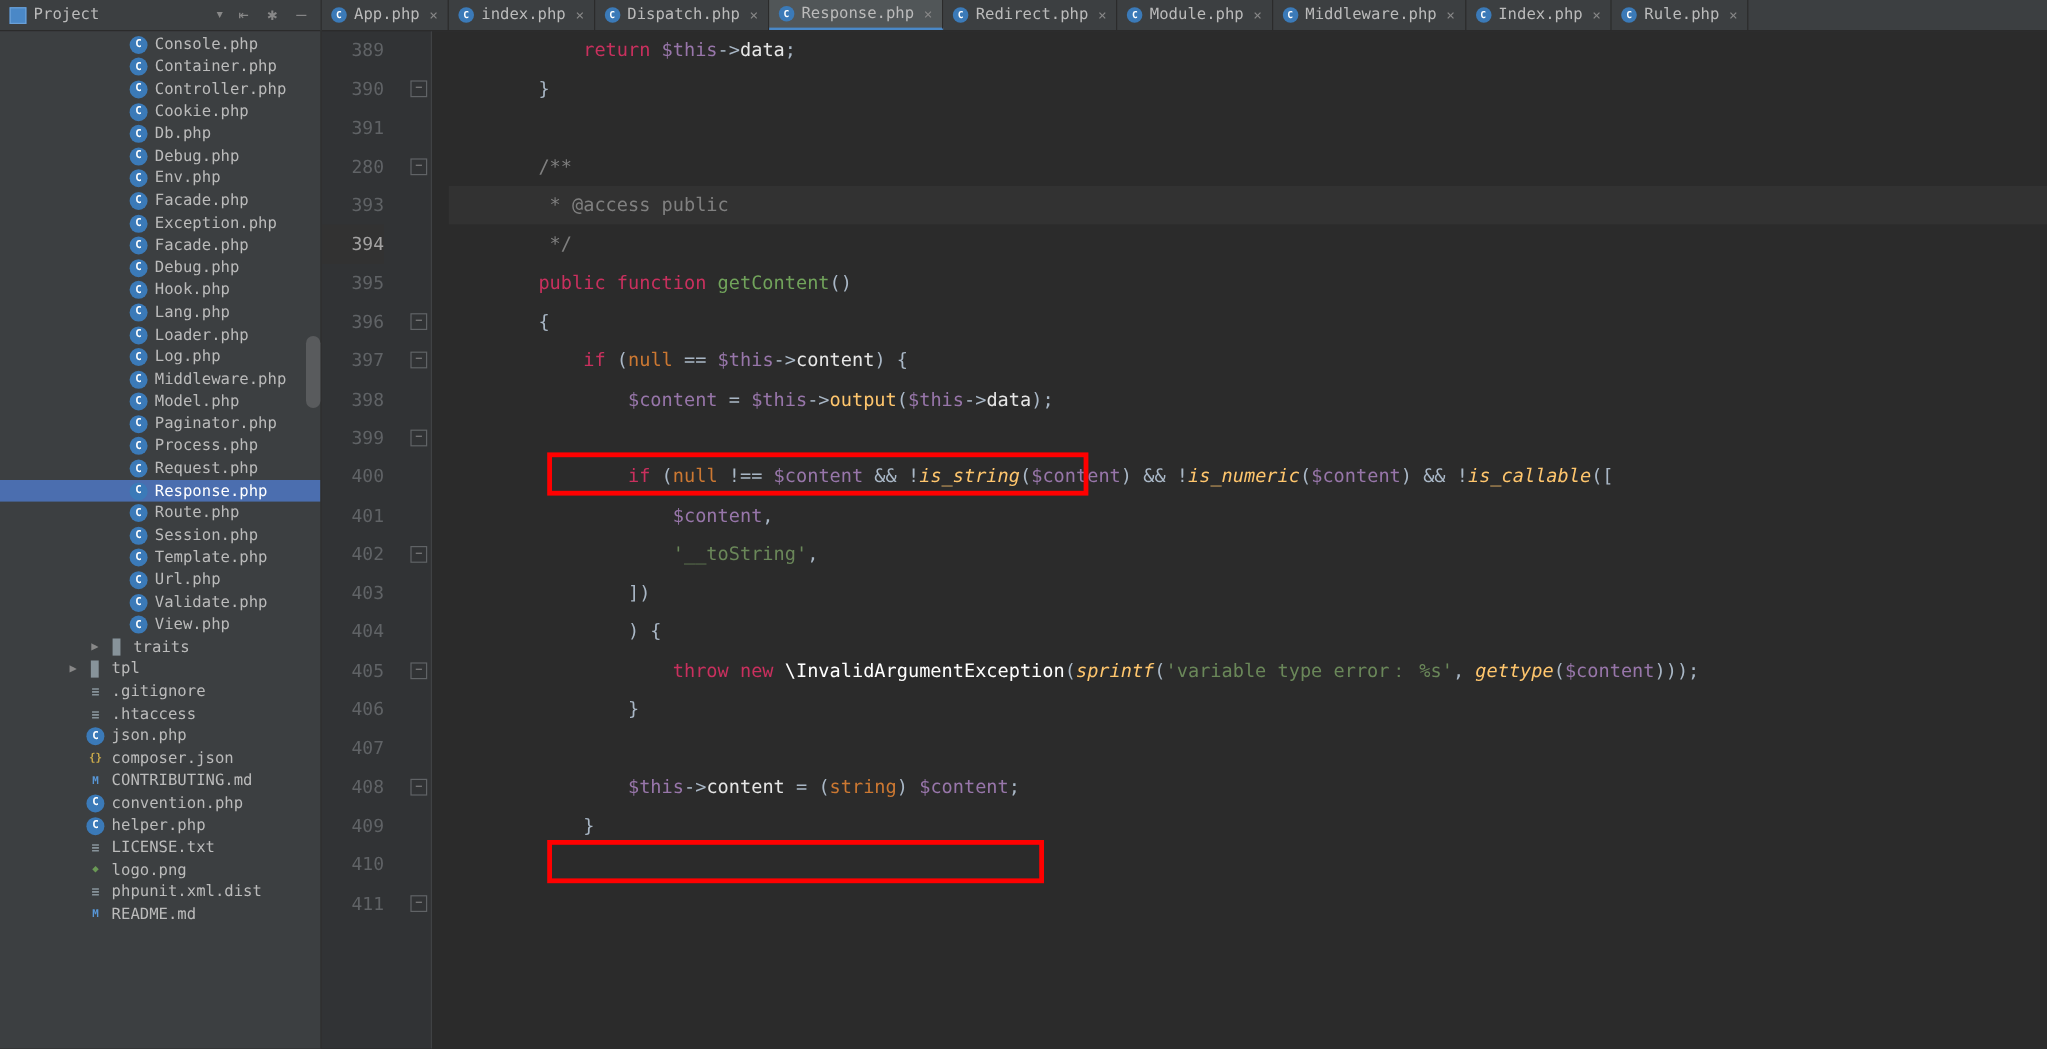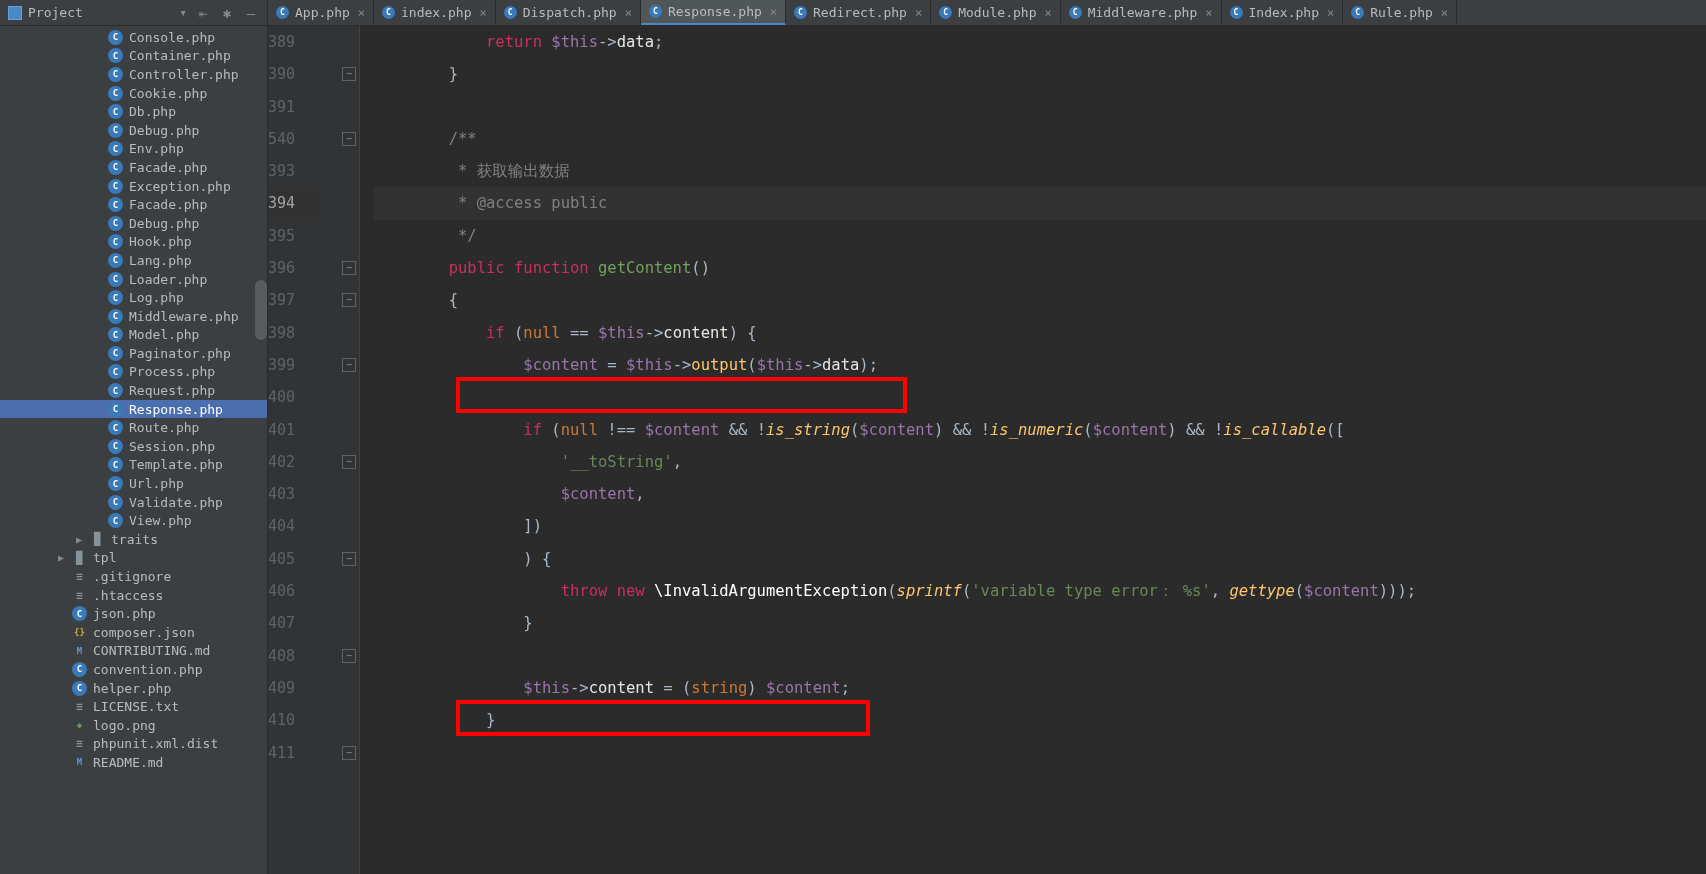--- a/index.html
+++ b/index.html
@@ -97,21 +97,21 @@
   background: #3b7ab8; color: #fff; font-size: 8px; font-weight: bold;
   display: inline-flex; align-items: center; justify-content: center;
   margin-right: 6px;
 }
 .tab .close { color: #888; margin-left: 8px; font-size: 12px; }
 
 
 .editor { flex: 1; display: flex; overflow: hidden; }
 .gutter {
   width: 72px; background: #313335;
-  padding: 0 20px 0 0;
+  text-align: right; padding: 0 20px 0 0;
   color: #606366; font-size: 15px;
   font-family: 'Menlo', 'Consolas', monospace;
 }
 .fold-col {
   width: 20px; background: #313335; position: relative;
   border-right: 1px solid #404244;
 }
 .fold-mark {
   position: absolute; left: 2px; width: 14px; height: 14px;
   border: 1px solid #606366; color: #888;
@@ -410,21 +410,21 @@
           <span class="ticon">C</span>
           <span>Rule.php</span>
           <span class="close">×</span>
         </div>
       </div>
     <div class="editor">
       <div class="gutter" id="gutter">
           <div class="ln">389</div>
           <div class="ln">390</div>
           <div class="ln">391</div>
-          <div class="ln">540</div>
+          <div class="ln">280</div>
           <div class="ln">393</div>
           <div class="ln hl">394</div>
           <div class="ln">395</div>
           <div class="ln">396</div>
           <div class="ln">397</div>
           <div class="ln">398</div>
           <div class="ln">399</div>
           <div class="ln">400</div>
           <div class="ln">401</div>
           <div class="ln">402</div>
@@ -447,31 +447,30 @@
           <div class="fold-mark" style="top: 428.9px;">−</div>
           <div class="fold-mark" style="top: 525.8px;">−</div>
           <div class="fold-mark" style="top: 622.7px;">−</div>
           <div class="fold-mark" style="top: 719.6px;">−</div>
         </div>
       <div class="code" id="code">
           <div class="code-line"><span>            </span><span class="kw2">return </span><span class="var">$this</span><span class="arrow">-&gt;</span><span class="varw">data</span><span class="op">;</span></div>
           <div class="code-line"><span>        </span><span class="op">}</span></div>
           <div class="code-line"></div>
           <div class="code-line"><span>        </span><span class="cmt">/**</span></div>
-          <div class="code-line"><span>        </span><span class="cmt"> * 获取输出数据</span></div>
           <div class="code-line hl-bg"><span>        </span><span class="cmt"> * @access public</span></div>
           <div class="code-line"><span>        </span><span class="cmt"> */</span></div>
           <div class="code-line"><span>        </span><span class="kw2">public function </span><span class="fng">getContent</span><span class="op">()</span></div>
           <div class="code-line"><span>        </span><span class="op">{</span></div>
           <div class="code-line"><span>            </span><span class="kw2">if </span><span class="op">(</span><span class="kw">null </span><span class="op">== </span><span class="var">$this</span><span class="arrow">-&gt;</span><span class="varw">content</span><span class="op">) {</span></div>
           <div class="code-line"><span>                </span><span class="var">$content</span><span class="op"> = </span><span class="var">$this</span><span class="arrow">-&gt;</span><span class="fn">output</span><span class="op">(</span><span class="var">$this</span><span class="arrow">-&gt;</span><span class="varw">data</span><span class="op">);</span></div>
           <div class="code-line"></div>
           <div class="code-line"><span>                </span><span class="kw2">if </span><span class="op">(</span><span class="kw">null </span><span class="op">!== </span><span class="var">$content</span><span class="op"> &amp;&amp; !</span><span class="fn ital">is_string</span><span class="op">(</span><span class="var">$content</span><span class="op">) &amp;&amp; !</span><span class="fn ital">is_numeric</span><span class="op">(</span><span class="var">$content</span><span class="op">) &amp;&amp; !</span><span class="fn ital">is_callable</span><span class="op">([</span></div>
+          <div class="code-line"><span>                    </span><span class="var">$content</span><span class="op">,</span></div>
           <div class="code-line"><span>                    </span><span class="str">'__toString'</span><span class="op">,</span></div>
-          <div class="code-line"><span>                    </span><span class="var">$content</span><span class="op">,</span></div>
           <div class="code-line"><span>                </span><span class="op">])</span></div>
           <div class="code-line"><span>                </span><span class="op">) {</span></div>
           <div class="code-line"><span>                    </span><span class="kw2">throw new </span><span class="plain">\InvalidArgumentException</span><span class="op">(</span><span class="fn ital">sprintf</span><span class="op">(</span><span class="str">'variable type error： %s'</span><span class="op">, </span><span class="fn ital">gettype</span><span class="op">(</span><span class="var">$content</span><span class="op">)));</span></div>
           <div class="code-line"><span>                </span><span class="op">}</span></div>
           <div class="code-line"></div>
           <div class="code-line"><span>                </span><span class="var">$this</span><span class="arrow">-&gt;</span><span class="varw">content</span><span class="op"> = (</span><span class="kw">string</span><span class="op">) </span><span class="var">$content</span><span class="op">;</span></div>
           <div class="code-line"><span>            </span><span class="op">}</span></div>
           <div class="red-box" style="top: 351.3px; left: 96px; width: 451px; height: 36px;"></div>
           <div class="red-box" style="top: 674.3px; left: 96px; width: 414px; height: 36px;"></div>
         </div>

